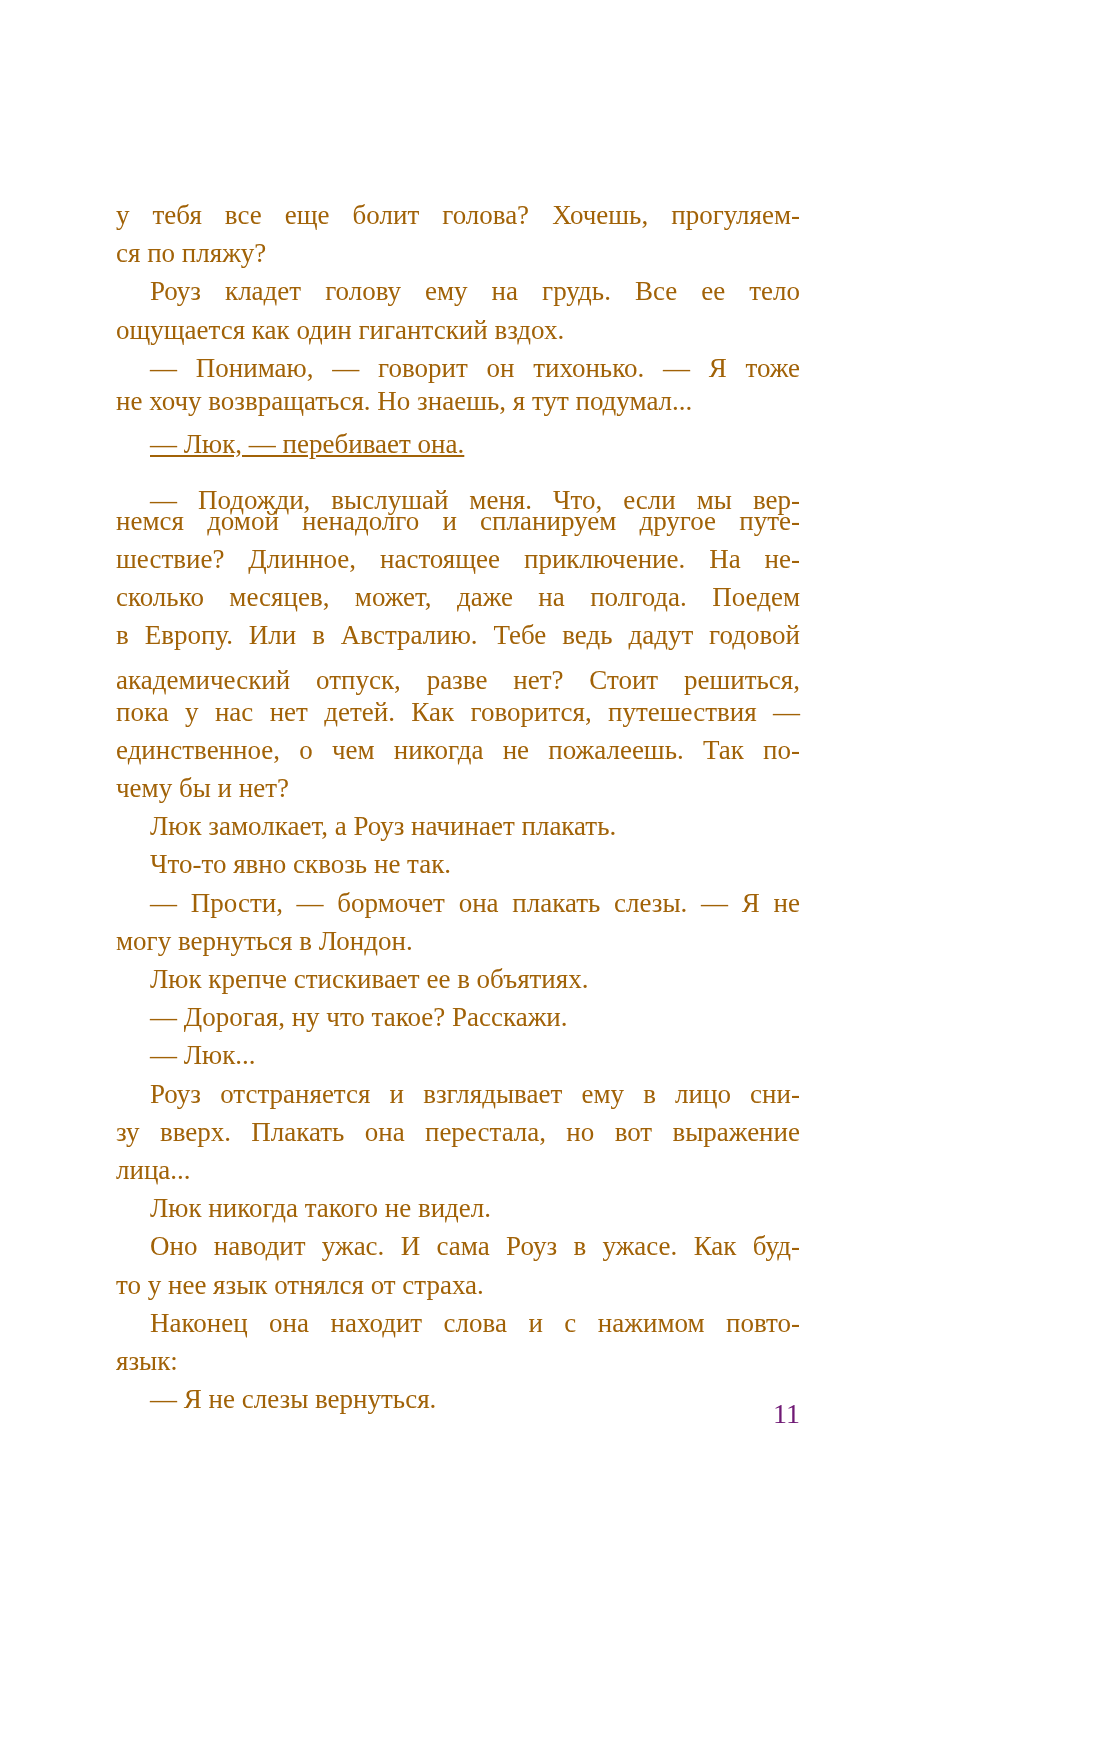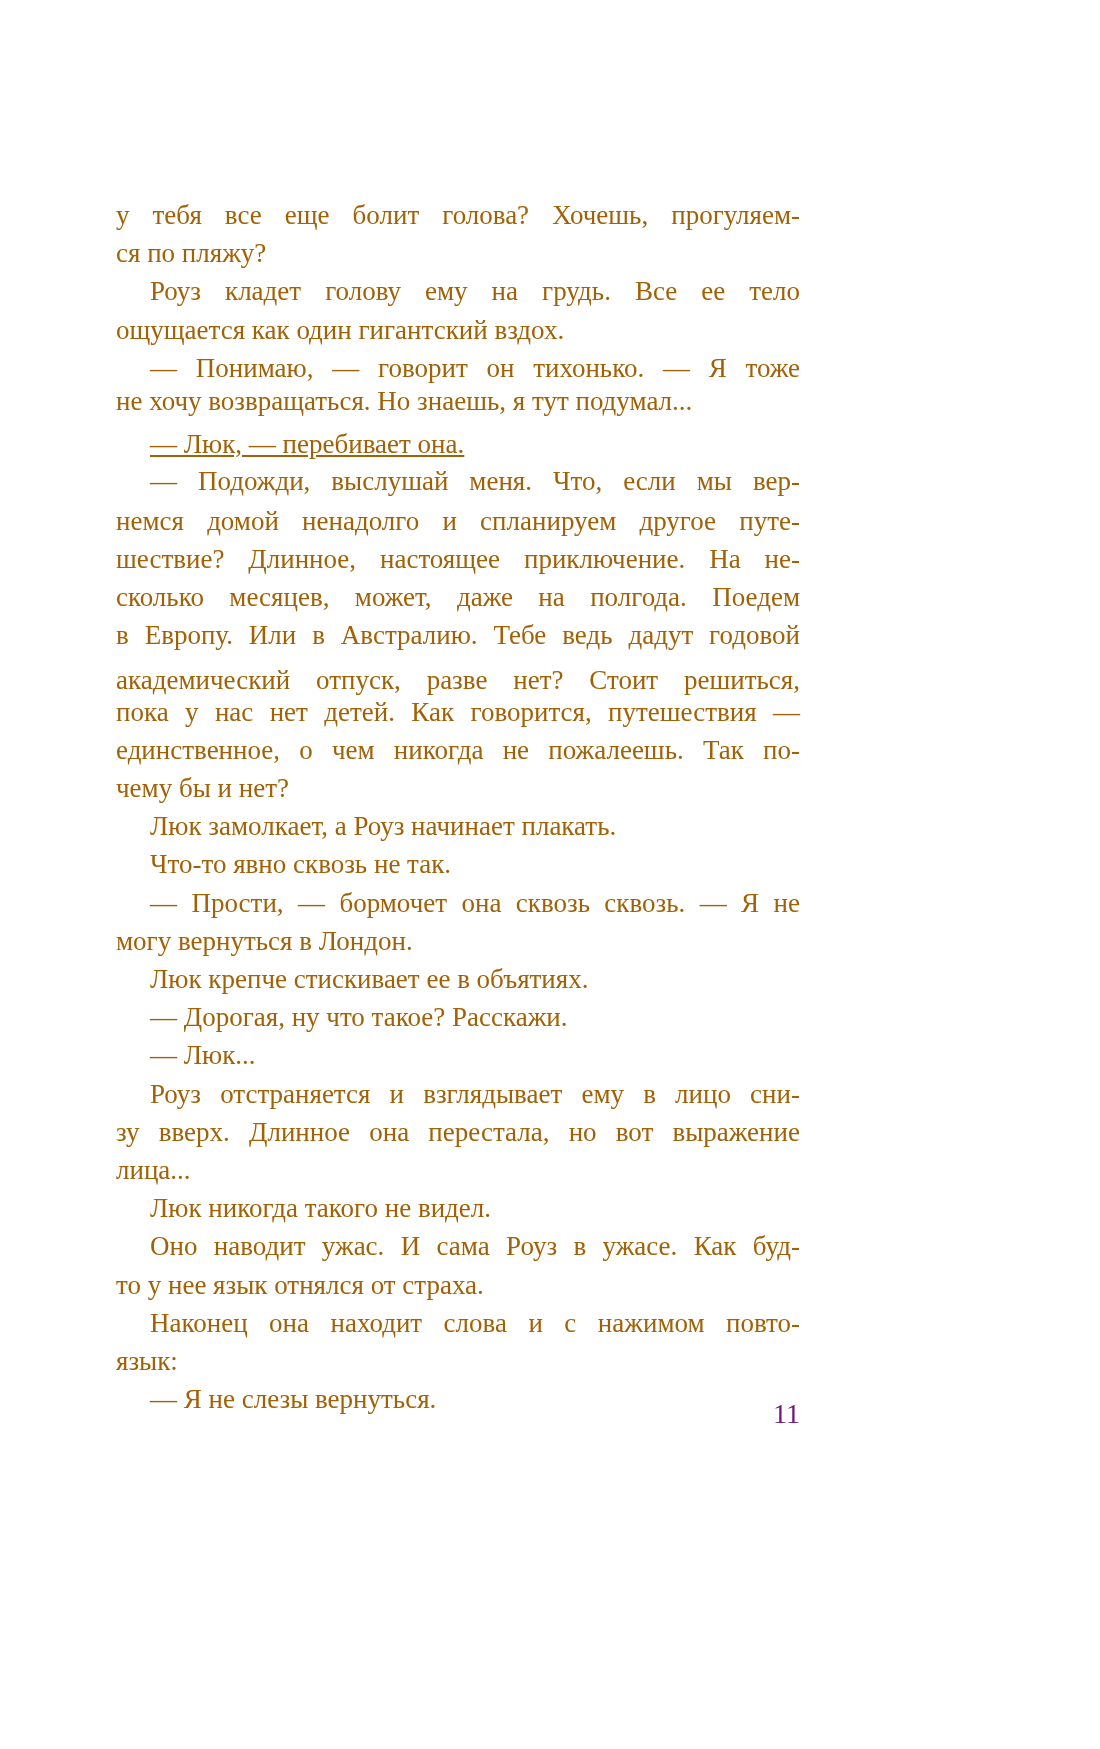--- a/index.html
+++ b/index.html
@@ -22,38 +22,38 @@
 <body>
 
 <div class="page" id="page-body">
     <div class="line justify" style="top: 0px;">у тебя все еще болит голова? Хочешь, прогуляем-</div>
     <div class="line" style="top: 38.2px;">ся по пляжу?</div>
     <div class="line justify indent" style="top: 76.4px;">Роуз кладет голову ему на грудь. Все ее тело</div>
     <div class="line" style="top: 114.6px;">ощущается как один гигантский вздох.</div>
     <div class="line justify indent" style="top: 152.8px;">— Понимаю, — говорит он тихонько. — Я тоже</div>
     <div class="line" style="top: 186px;">не хочу возвращаться. Но знаешь, я тут подумал...</div>
     <div class="line indent" style="top: 229.2px; text-decoration: underline;">— Люк, — перебивает она.</div>
-    <div class="line justify indent" style="top: 266px;">— Подожди, выслушай меня. Что, если мы вер-</div>
+    <div class="line justify indent" style="top: 285px;">— Подожди, выслушай меня. Что, если мы вер-</div>
     <div class="line justify" style="top: 305.6px;">немся домой ненадолго и спланируем другое путе-</div>
     <div class="line justify" style="top: 343.8px;">шествие? Длинное, настоящее приключение. На не-</div>
     <div class="line justify" style="top: 382px;">сколько месяцев, может, даже на полгода. Поедем</div>
     <div class="line justify" style="top: 420.2px;">в Европу. Или в Австралию. Тебе ведь дадут годовой</div>
     <div class="line justify" style="top: 465px;">академический отпуск, разве нет? Стоит решиться,</div>
     <div class="line justify" style="top: 496.6px;">пока у нас нет детей. Как говорится, путешествия —</div>
     <div class="line justify" style="top: 534.8px;">единственное, о чем никогда не пожалеешь. Так по-</div>
     <div class="line" style="top: 573px;">чему бы и нет?</div>
     <div class="line indent" style="top: 611.2px;">Люк замолкает, а Роуз начинает плакать.</div>
     <div class="line indent" style="top: 649.4px;">Что-то явно сквозь не так.</div>
-    <div class="line justify indent" style="top: 687.6px;">— Прости, — бормочет она сквозь сквозь. — Я не</div>
+    <div class="line justify indent" style="top: 687.6px;">— Прости, — бормочет она плакать слезы. — Я не</div>
     <div class="line" style="top: 725.8px;">могу вернуться в Лондон.</div>
     <div class="line indent" style="top: 764px;">Люк крепче стискивает ее в объятиях.</div>
     <div class="line indent" style="top: 802.2px;">— Дорогая, ну что такое? Расскажи.</div>
     <div class="line indent" style="top: 840.4px;">— Люк...</div>
     <div class="line justify indent" style="top: 878.6px;">Роуз отстраняется и взглядывает ему в лицо сни-</div>
-    <div class="line justify" style="top: 916.8px;">зу вверх. Длинное она перестала, но вот выражение</div>
+    <div class="line justify" style="top: 916.8px;">зу вверх. Плакать она перестала, но вот выражение</div>
     <div class="line" style="top: 955px;">лица...</div>
     <div class="line indent" style="top: 993.2px;">Люк никогда такого не видел.</div>
     <div class="line justify indent" style="top: 1031.4px;">Оно наводит ужас. И сама Роуз в ужасе. Как буд-</div>
     <div class="line" style="top: 1069.6px;">то у нее язык отнялся от страха.</div>
     <div class="line justify indent" style="top: 1107.8px;">Наконец она находит слова и с нажимом повто-</div>
     <div class="line" style="top: 1146px;">язык:</div>
     <div class="line indent" style="top: 1184.2px;">— Я не слезы вернуться.</div>
   </div>
 <div class="pagenum">11</div>
 

